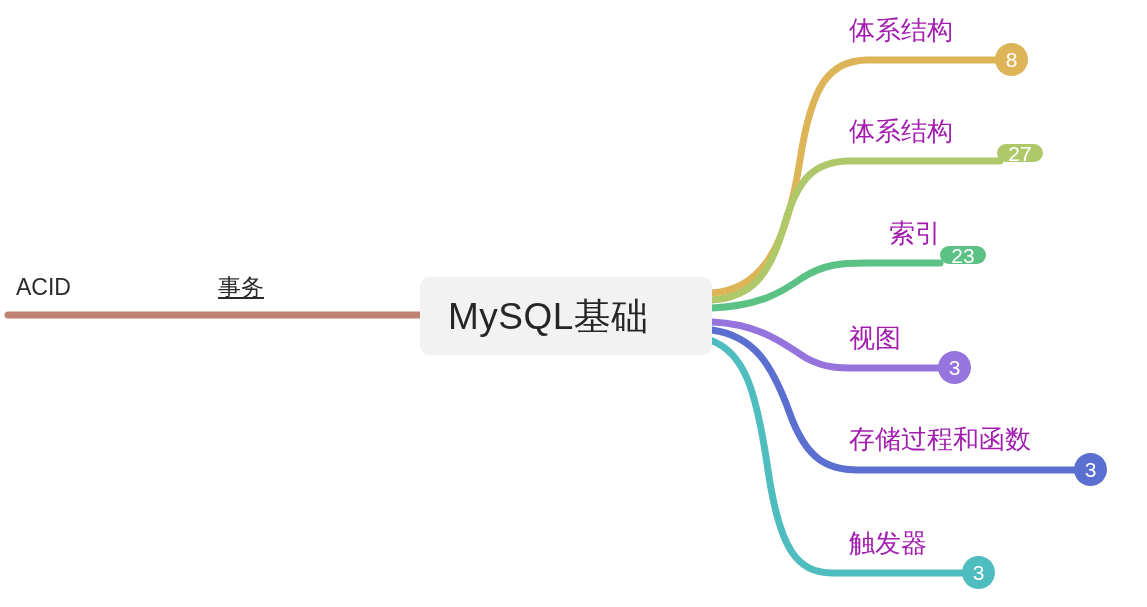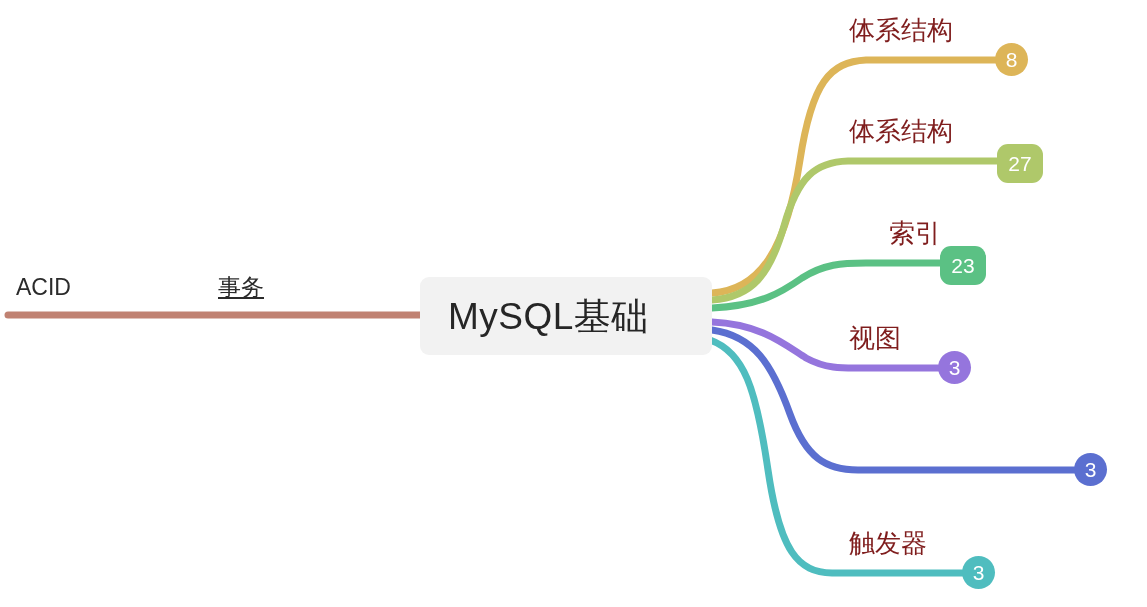--- a/index.html
+++ b/index.html
@@ -40,21 +40,21 @@
     font-size: 37px;
     color: #262626;
     font-weight: 400;
     letter-spacing: 0.5px;
     line-height: 1;
     white-space: nowrap;
   }
   .branch-label {
     position: absolute;
     font-size: 26px;
-    color: #7f1d1d;
+    color: #a21caf;
     white-space: nowrap;
     line-height: 1;
   }
   .left-label {
     position: absolute;
     font-size: 23px;
     color: #2b2b2b;
     white-space: nowrap;
     line-height: 1;
   }
@@ -69,21 +69,21 @@
     line-height: 1;
     box-sizing: border-box;
   }
   .badge-circle {
     width: 33px;
     height: 33px;
     border-radius: 17px;
   }
   .badge-pill {
     width: 46px;
-    height: 39px;
+    height: 18px;
     border-radius: 11px;
   }
 </style>
 </head>
 <body>
 
 <div id="canvas">
 
   <svg id="wires" viewBox="0 0 1147 607" xmlns="http://www.w3.org/2000/svg">
     <path d="M 8 315 L 420 315" stroke="#c08272" stroke-width="7" fill="none" stroke-linecap="round"></path>
@@ -113,18 +113,19 @@
 
   <div class="branch-label" style="left:849px; top:118px;">体系结构</div>
   <div class="badge badge-pill" style="left:997px; top:144px; background:#afc86a;">27</div>
 
   <div class="branch-label" style="left:849px; top:220px;margin-left:40px;">索引</div>
   <div class="badge badge-pill" style="left:940px; top:246px; background:#5bc184;">23</div>
 
   <div class="branch-label" style="left:849px; top:325px;">视图</div>
   <div class="badge badge-circle" style="left:938px; top:351px; background:#9575dd;">3</div>
 
+  <div class="branch-label" style="left:849px; top:426px;">存储过程和函数</div>
   <div class="badge badge-circle" style="left:1074px; top:453px; background:#5b6fd0;">3</div>
 
   <div class="branch-label" style="left:849px; top:530px;">触发器</div>
   <div class="badge badge-circle" style="left:962px; top:556px; background:#4fbdbf;">3</div>
 
 </div>
 
 </body></html>

